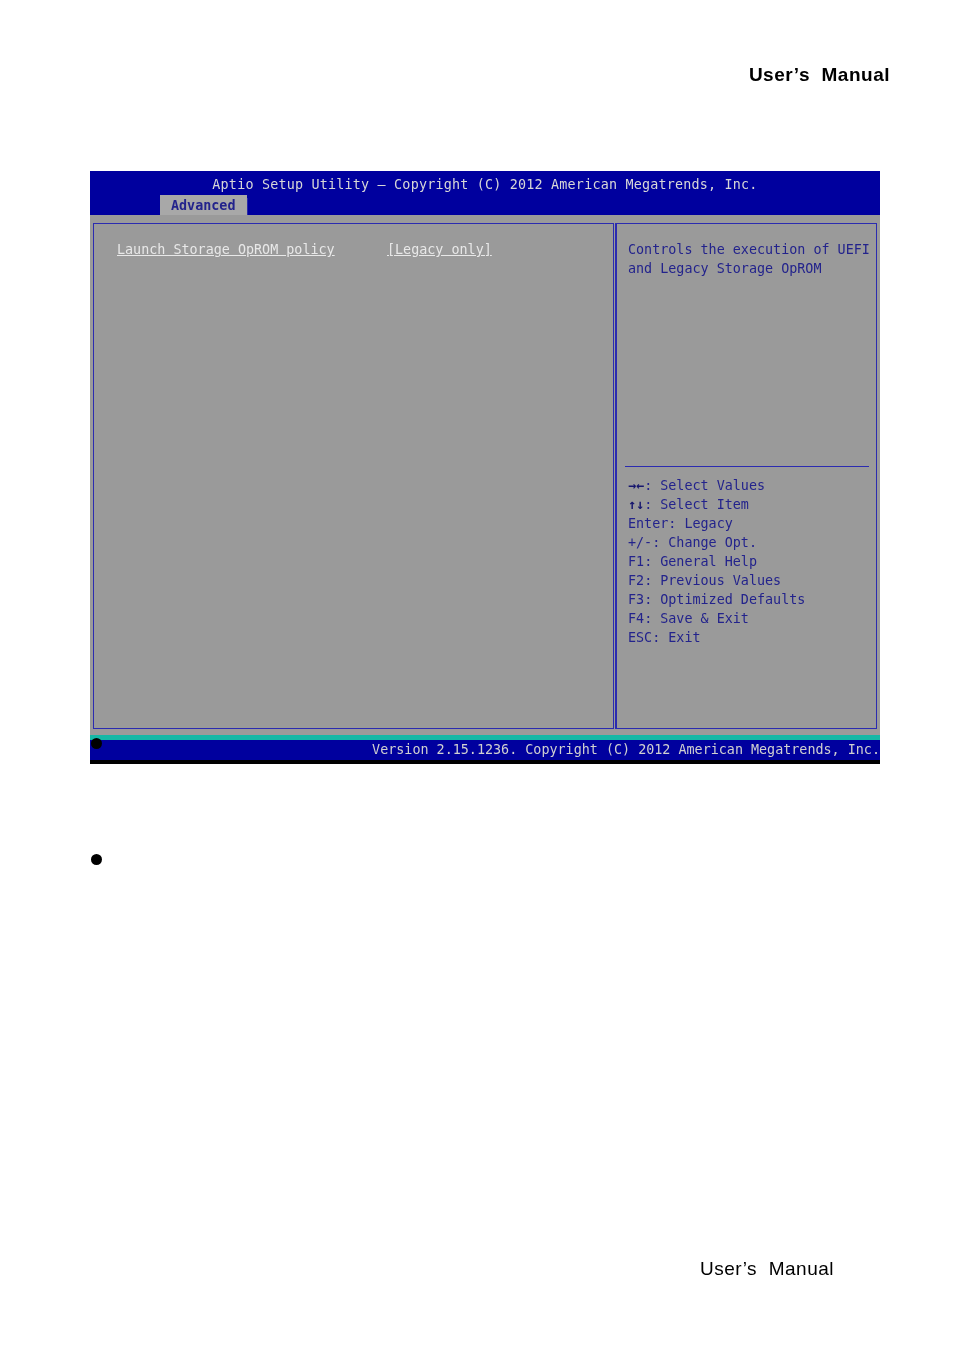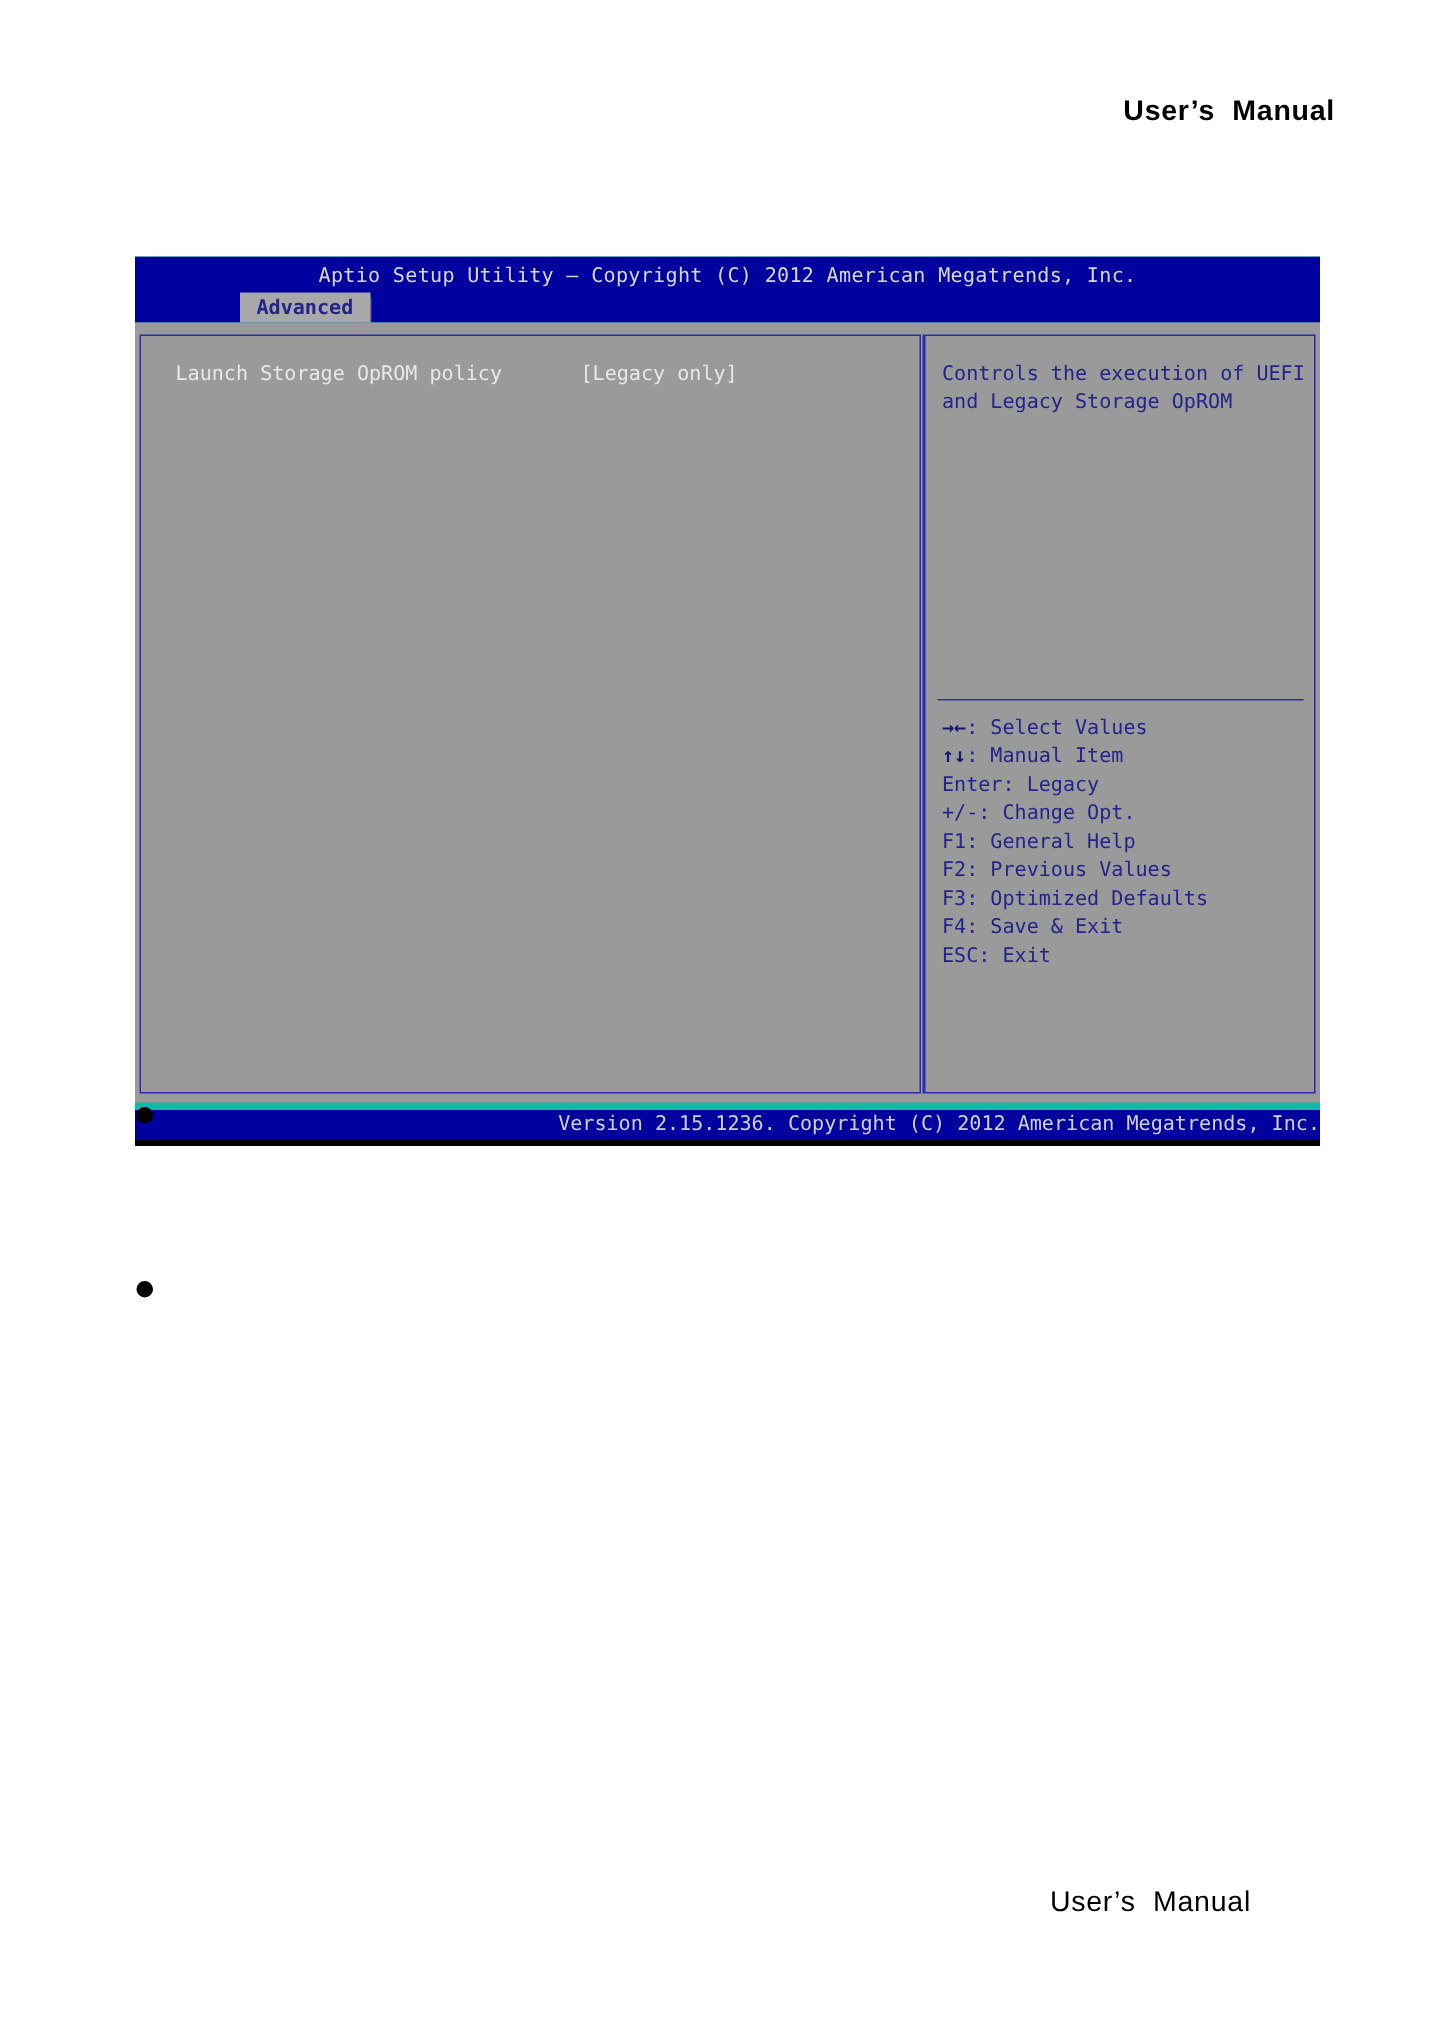--- a/index.html
+++ b/index.html
@@ -162,21 +162,21 @@
     left: 0;
     top: 0;
     white-space: pre;
   }
   .setting-value {
     position: absolute;
     left: 270px;
     top: 0;
     white-space: pre;
   }
-  .c-white { color: #e8e8e8; }
+  .c-white { color: #e8e8e8; text-decoration: underline; }
   .c-blue  { color: #23238c; }
 
   
   .help-text {
     position: absolute;
     left: 11px;
     top: 16px;
     width: 240px;
     color: #23238c;
   }
@@ -266,21 +266,21 @@
 
       <div class="help-text">
         <div class="help-line">Controls the execution of UEFI</div>
         <div class="help-line">and Legacy Storage OpROM</div>
       </div>
 
       <div class="help-sep"></div>
 
       <div class="nav-keys">
         <div class="nav-row"><span class="nav-key">→←</span><span>: Select Values</span></div>
-        <div class="nav-row"><span class="nav-key">↑↓</span><span>: Manual Item</span></div>
+        <div class="nav-row"><span class="nav-key">↑↓</span><span>: Select Item</span></div>
         <div class="nav-row"><span>Enter</span><span>: Legacy</span></div>
         <div class="nav-row"><span>+/-</span><span>: Change Opt.</span></div>
         <div class="nav-row"><span>F1</span><span>: General Help</span></div>
         <div class="nav-row"><span>F2</span><span>: Previous Values</span></div>
         <div class="nav-row"><span>F3</span><span>: Optimized Defaults</span></div>
         <div class="nav-row"><span>F4</span><span>: Save &amp; Exit</span></div>
         <div class="nav-row"><span>ESC</span><span>: Exit</span></div>
       </div>
 
     </div>

